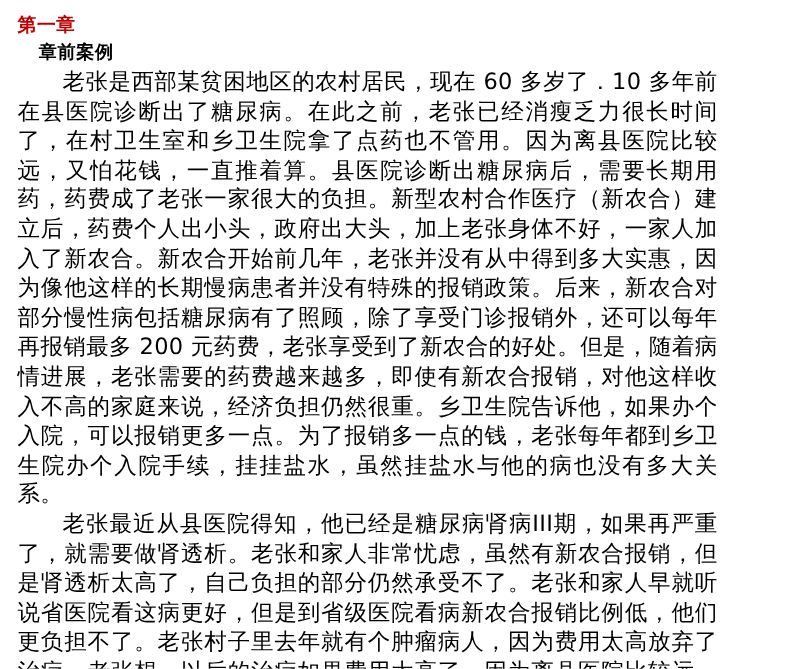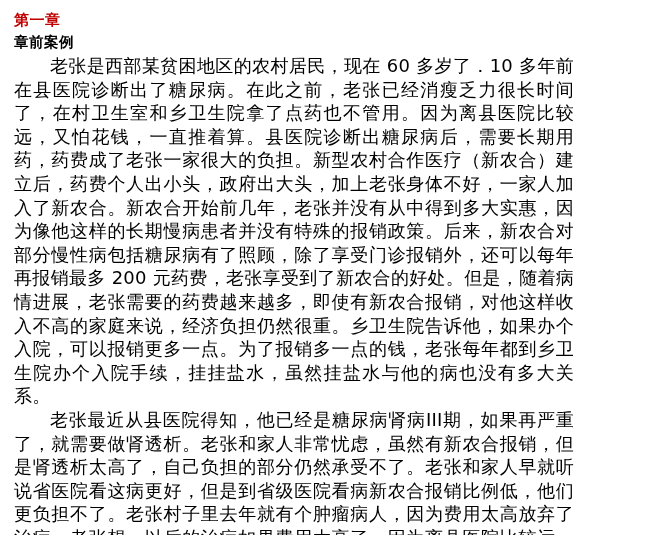--- a/index.html
+++ b/index.html
@@ -26,21 +26,21 @@
     font-weight: bold;
     font-size: 15px;
     line-height: 20px;
     margin: 0 0 2px 0;
     letter-spacing: 0.5px;
   }
   .section-title {
     font-weight: bold;
     font-size: 14.5px;
     line-height: 20px;
-    margin: 0 0 2px 0;
+    margin: 0 0 2px 17px;
     letter-spacing: 0.5px;
   }
   .para {
     font-size: 18px;
     line-height: 23.6px;
     margin: 0;
     text-align: justify;
     text-justify: inter-ideograph;
     text-indent: 2em;
     letter-spacing: 0.2px;

